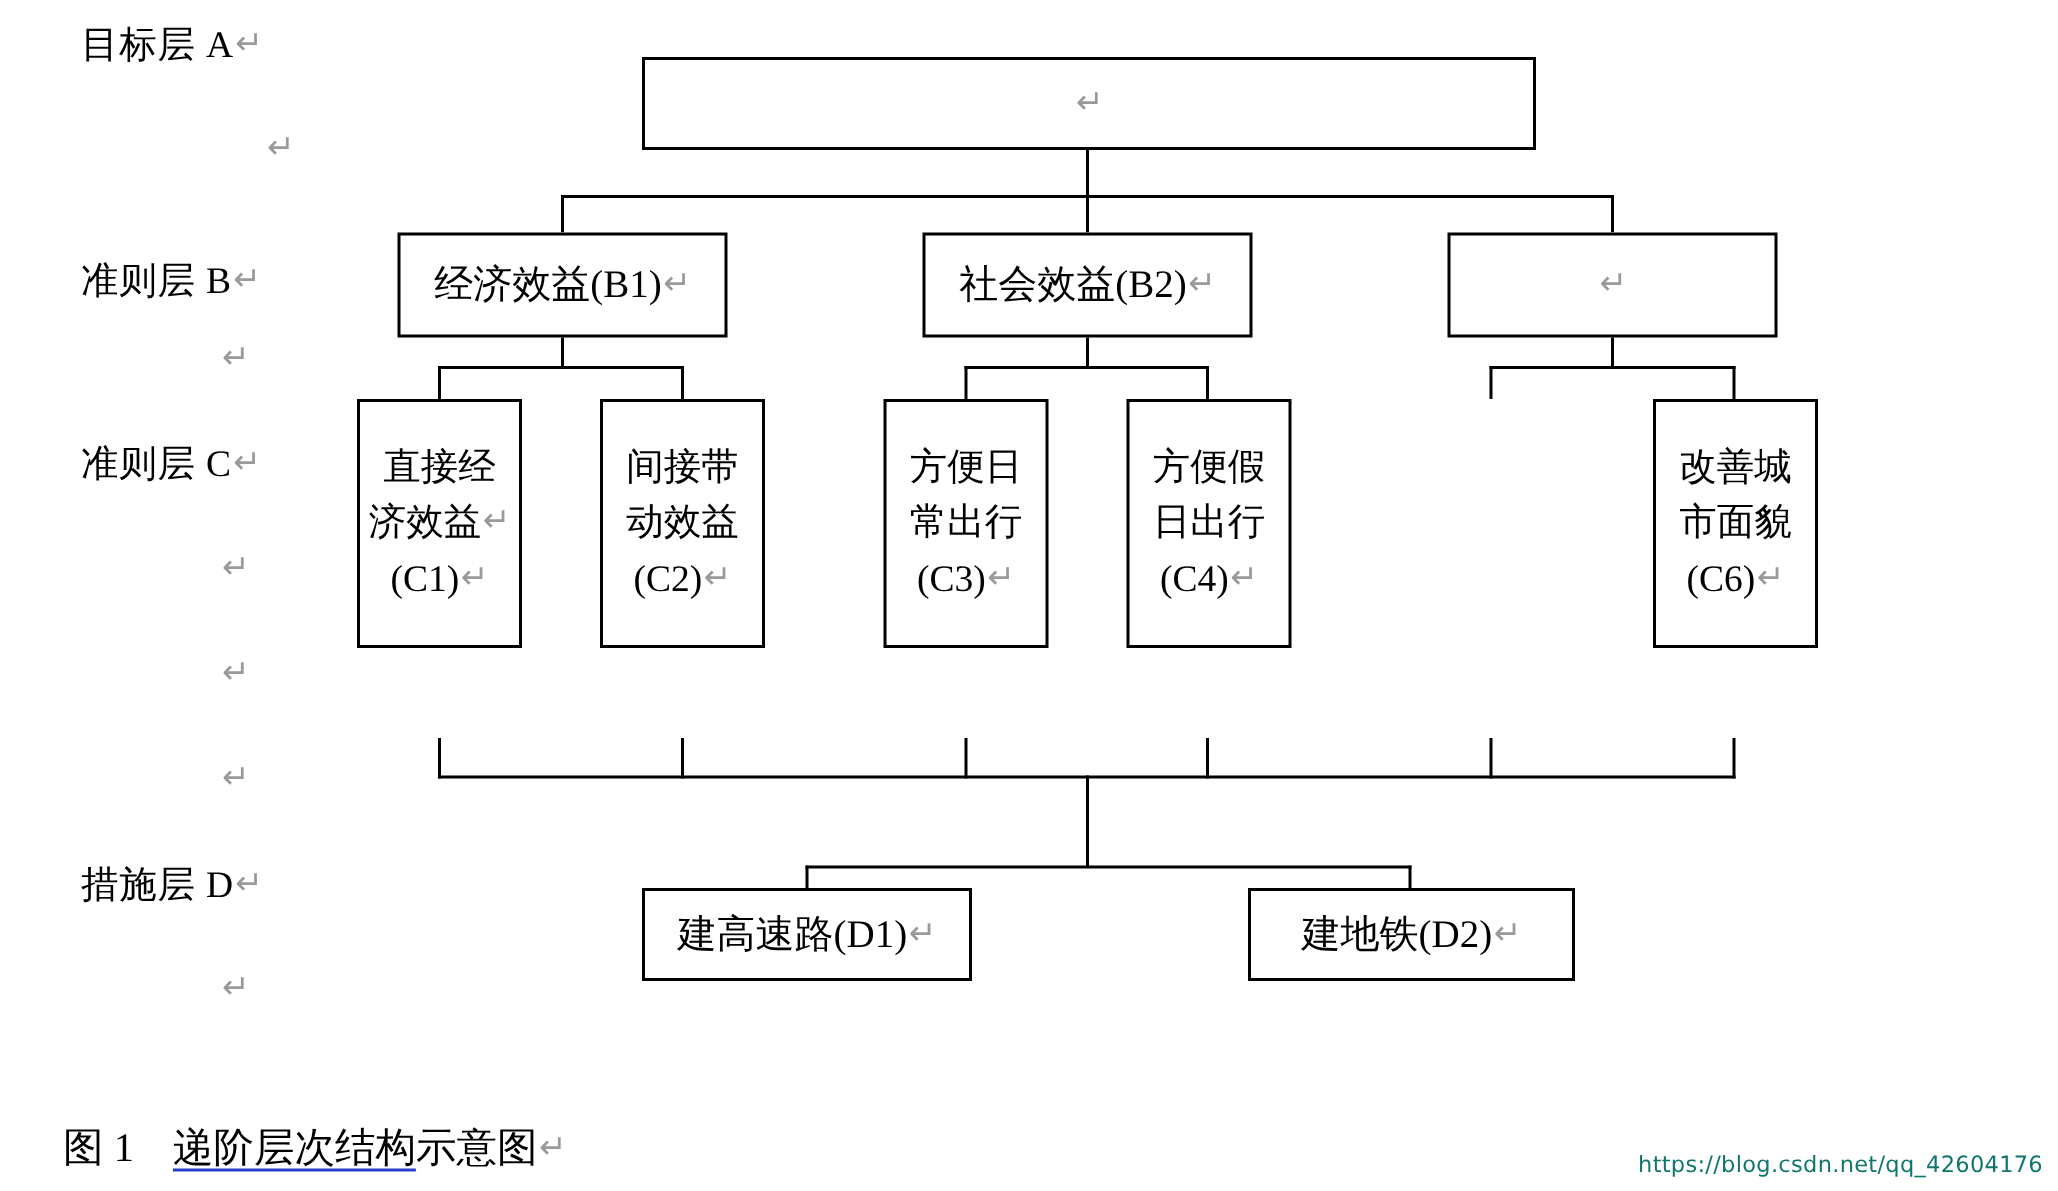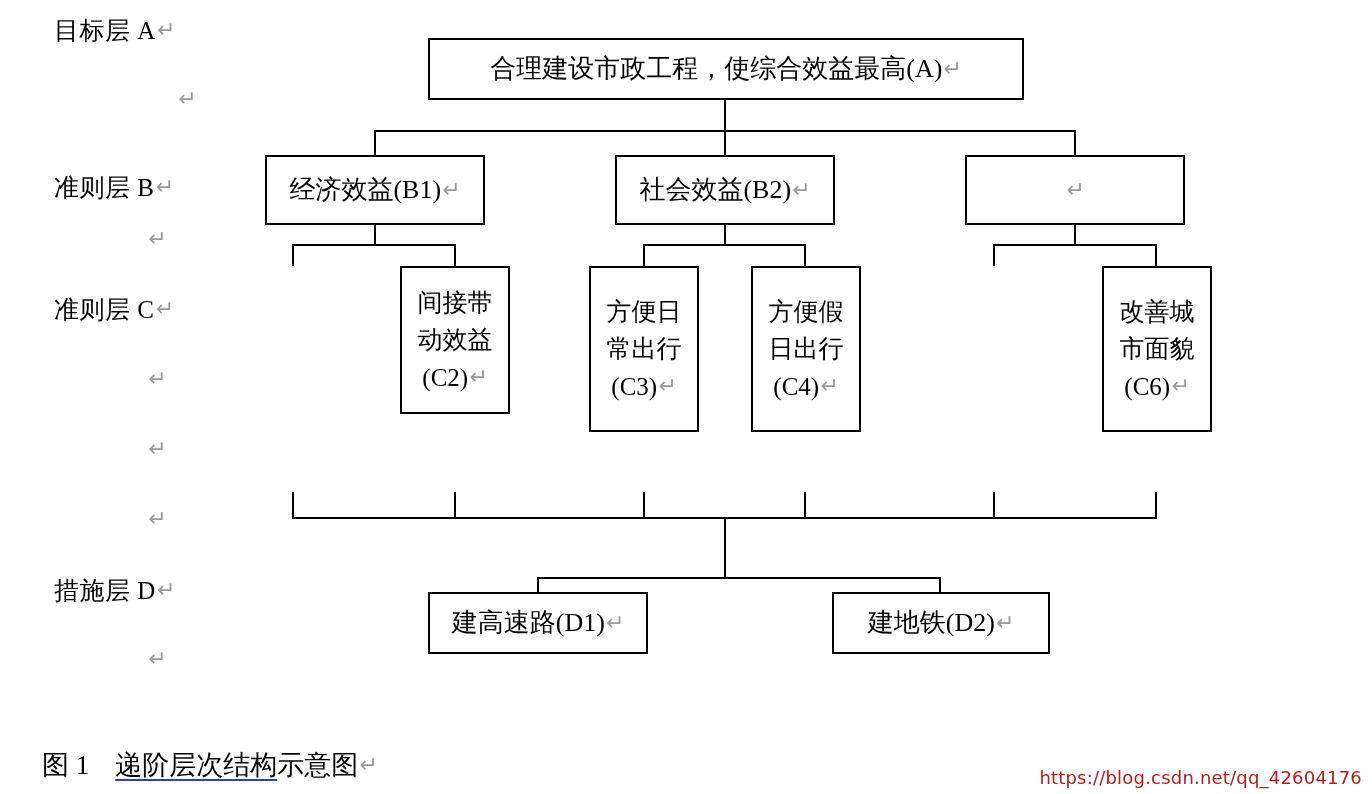--- a/index.html
+++ b/index.html
@@ -97,22 +97,22 @@
     text-decoration: underline;
     text-decoration-color: #2a3ecb;
     text-underline-offset: 5px;
     color: #000;
   }
 
   
   #watermark {
     position: absolute;
     font-family: "DejaVu Sans", sans-serif;
-    font-size: 18px;
-    color: #b91c1c;
+    font-size: 15px;
+    color: #0f766e;
     letter-spacing: 0.2px;
     white-space: nowrap;
   }
 </style>
 </head>
 <body>
 
 <div id="stage">
 
   <div class="layer-label" style="left:54px; top:18px;">
@@ -135,21 +135,20 @@
   <div class="standalone-return" style="left:148px; top:438px;">↵</div>
   <div class="standalone-return" style="left:148px; top:508px;">↵</div>
 
   <div class="layer-label" style="left:54px; top:578px;">
     <span>措施层 D</span><span class="pilcrow">↵</span>
   </div>
 
   <div class="standalone-return" style="left:148px; top:648px;">↵</div>
 
   <div class="node" style="left:428px; top:38px; width:596px; height:62px;">
-    <span class="txt">合理建设市政工程，使综合效益最高(A)</span>
       <span class="pilcrow">↵</span>
   </div>
 
   <div class="vline" style="left:724px; top:100px; height:31px;"></div>
   <div class="hline" style="left:374px; top:130px; width:702px;"></div>
   <div class="vline" style="left:374px; top:130px; height:25px;"></div>
   <div class="vline" style="left:724px; top:130px; height:25px;"></div>
   <div class="vline" style="left:1074px; top:130px; height:25px;"></div>
 
   <div class="node" style="left:265px; top:155px; width:220px; height:70px;">
@@ -172,22 +171,29 @@
   <div class="vline" style="left:724px; top:225px; height:20px;"></div>
   <div class="hline" style="left:643px; top:244px; width:163px;"></div>
   <div class="vline" style="left:643px; top:244px; height:22px;"></div>
   <div class="vline" style="left:804px; top:244px; height:22px;"></div>
 
   <div class="vline" style="left:1074px; top:225px; height:20px;"></div>
   <div class="hline" style="left:993px; top:244px; width:164px;"></div>
   <div class="vline" style="left:993px; top:244px; height:22px;"></div>
   <div class="vline" style="left:1155px; top:244px; height:22px;"></div>
 
-
-  <div class="node multiline" style="left:400px; top:266px; width:110px; height:148px;">
+  <div class="node multiline" style="left:238px; top:266px; width:110px; height:166px;">
+    <div>
+      <span class="txt">直接经</span>
+      <span class="txt"><span>济效益</span><span class="pilcrow">↵</span></span>
+      <span class="txt"><span>(C1)</span><span class="pilcrow">↵</span></span>
+    </div>
+  </div>
+
+  <div class="node multiline" style="left:400px; top:266px; width:110px; height:166px;">
     <div>
       <span class="txt">间接带</span>
       <span class="txt">动效益</span>
       <span class="txt"><span>(C2)</span><span class="pilcrow">↵</span></span>
     </div>
   </div>
 
   <div class="node multiline" style="left:589px; top:266px; width:110px; height:166px;">
     <div>
       <span class="txt">方便日</span>

